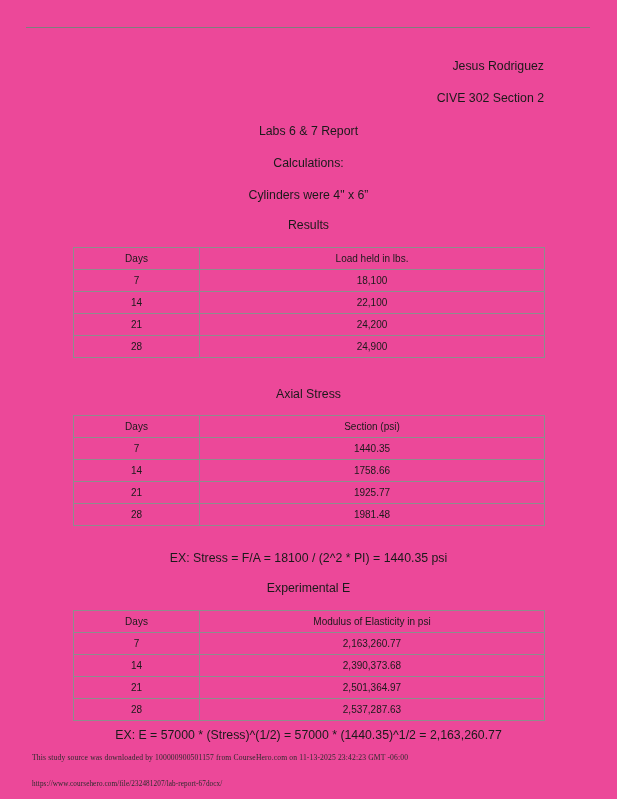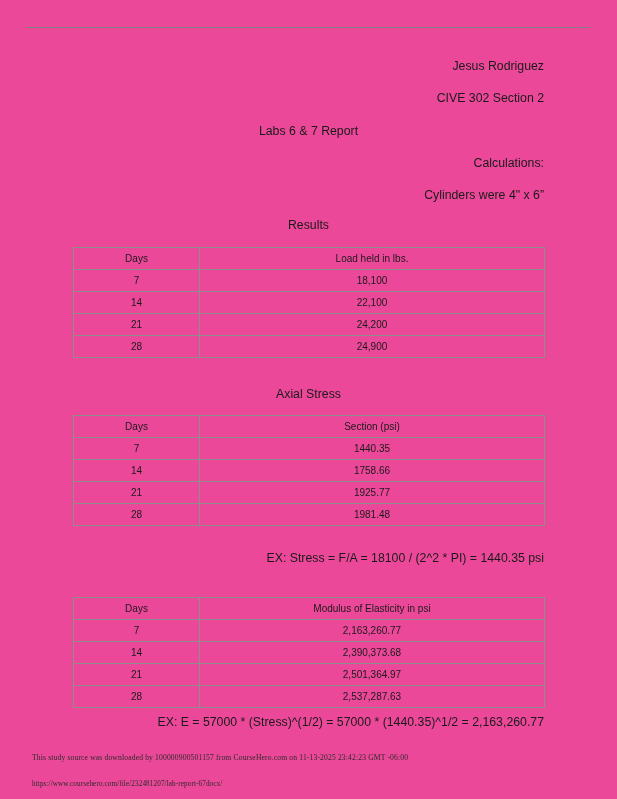--- a/index.html
+++ b/index.html
@@ -44,21 +44,21 @@
 
   .line {
     font-size: 12.3px;
     line-height: 1.0;
     margin: 0;
     white-space: pre;
   }
 
   .right  { text-align: right; }
   .center { text-align: center; }
-  .left   { text-align: right; }
+  .left   { text-align: center; }
 
   .sp-15 { height: 15px; }
   .sp-18 { height: 18px; }
   .sp-20 { height: 20px; }
   .sp-8  { height: 8px; }
   .sp-26 { height: 26px; }
   .sp-30 { height: 30px; }
 
   
   table.data-table {
@@ -193,20 +193,21 @@
           <td>1981.48</td>
         </tr>
       </tbody>
     </table>
 
     <div class="sp-26"></div>
 
     <div class="line left">EX: Stress = F/A = 18100 / (2^2 * PI) = 1440.35 psi</div>
     <div class="sp-18"></div>
 
+    <div class="line center">Experimental E</div>
     <div class="sp-15"></div>
 
     <table class="data-table">
       <colgroup>
           <col class="c-days">
           <col class="c-value">
         </colgroup>
       <thead>
         <tr>
           <th>Days</th>

